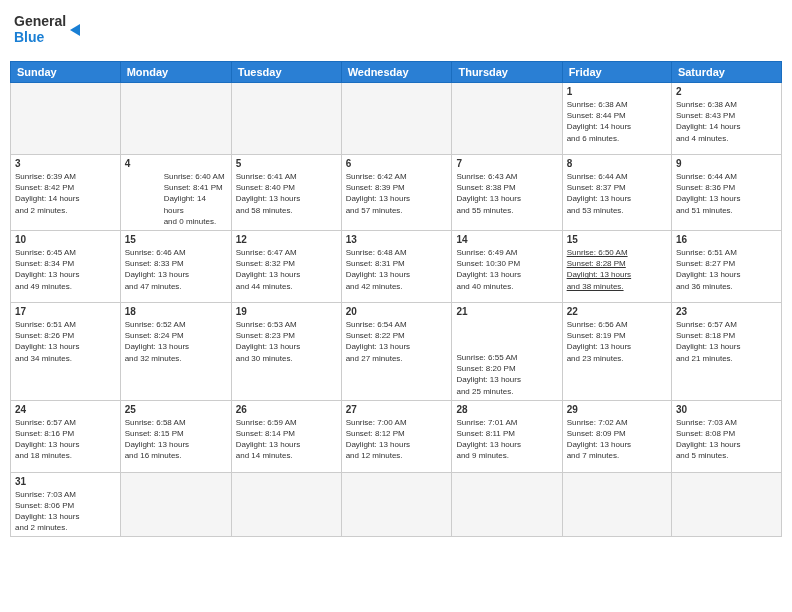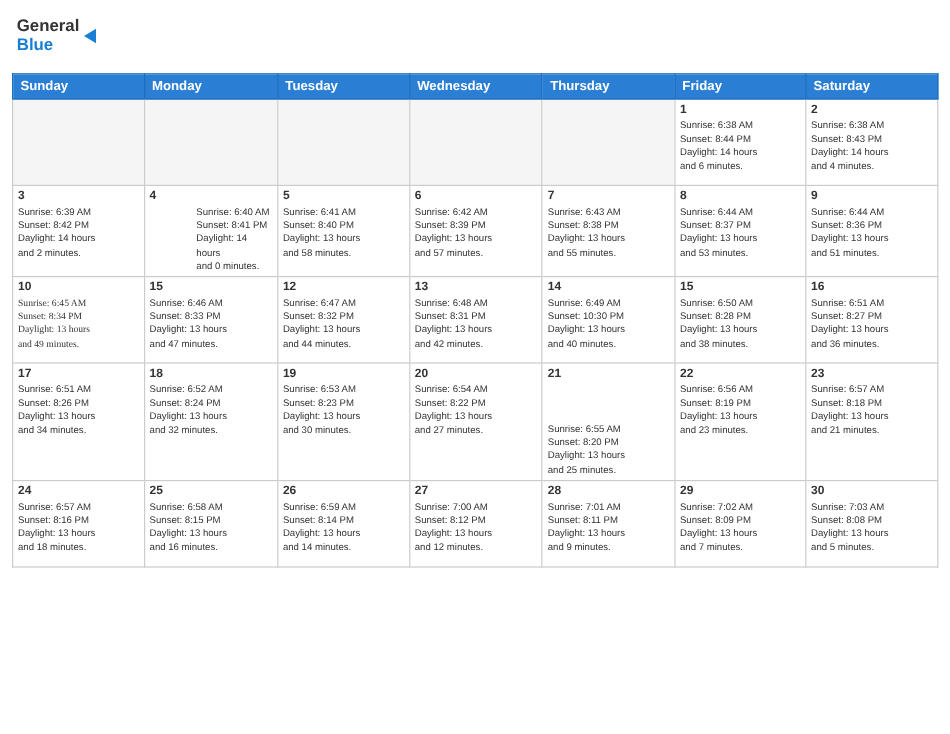--- a/index.html
+++ b/index.html
@@ -181,21 +181,21 @@
             <span class="day-number">9</span>
             <div class="day-info" style="white-space: pre-line;">Sunrise: 6:44 AM
 Sunset: 8:36 PM
 Daylight: 13 hours
 and 51 minutes.</div>
           </td>
         </tr>
         <tr>
           <td>
             <span class="day-number">10</span>
-            <div class="day-info" style="white-space: pre-line; font-family: Liberation Serif, serif;">Sunrise: 6:45 AM
+            <div class="day-info" style="white-space: pre-line;">Sunrise: 6:45 AM
 Sunset: 8:34 PM
 Daylight: 13 hours
 and 49 minutes.</div>
           </td>
           <td>
             <span class="day-number">15</span>
             <div class="day-info" style="white-space: pre-line;">Sunrise: 6:46 AM
 Sunset: 8:33 PM
 Daylight: 13 hours
 and 47 minutes.</div>
@@ -216,21 +216,21 @@
           </td>
           <td>
             <span class="day-number">14</span>
             <div class="day-info" style="white-space: pre-line;">Sunrise: 6:49 AM
 Sunset: 10:30 PM
 Daylight: 13 hours
 and 40 minutes.</div>
           </td>
           <td>
             <span class="day-number">15</span>
-            <div class="day-info" style="white-space: pre-line;">Sunrise: 6:50 AM
+            <div class="day-info" style="white-space: pre-line; text-decoration: underline;">Sunrise: 6:50 AM
 Sunset: 8:28 PM
 Daylight: 13 hours
 and 38 minutes.</div>
           </td>
           <td>
             <span class="day-number">16</span>
             <div class="day-info" style="white-space: pre-line;">Sunrise: 6:51 AM
 Sunset: 8:27 PM
 Daylight: 13 hours
 and 36 minutes.</div>
@@ -330,16 +330,31 @@
 Daylight: 13 hours
 and 7 minutes.</div>
           </td>
           <td>
             <span class="day-number">30</span>
             <div class="day-info" style="white-space: pre-line;">Sunrise: 7:03 AM
 Sunset: 8:08 PM
 Daylight: 13 hours
 and 5 minutes.</div>
           </td>
+        </tr>
+        <tr>
+          <td class="last-row">
+            <span class="day-number">31</span>
+            <div class="day-info" style="white-space: pre-line;">Sunrise: 7:03 AM
+Sunset: 8:06 PM
+Daylight: 13 hours
+and 2 minutes.</div>
+          </td>
+          <td class="empty last-row"></td>
+          <td class="empty last-row"></td>
+          <td class="empty last-row"></td>
+          <td class="empty last-row"></td>
+          <td class="empty last-row"></td>
+          <td class="empty last-row"></td>
         </tr>
       </tbody>
   </table>
 </div>
 
 </body></html>

